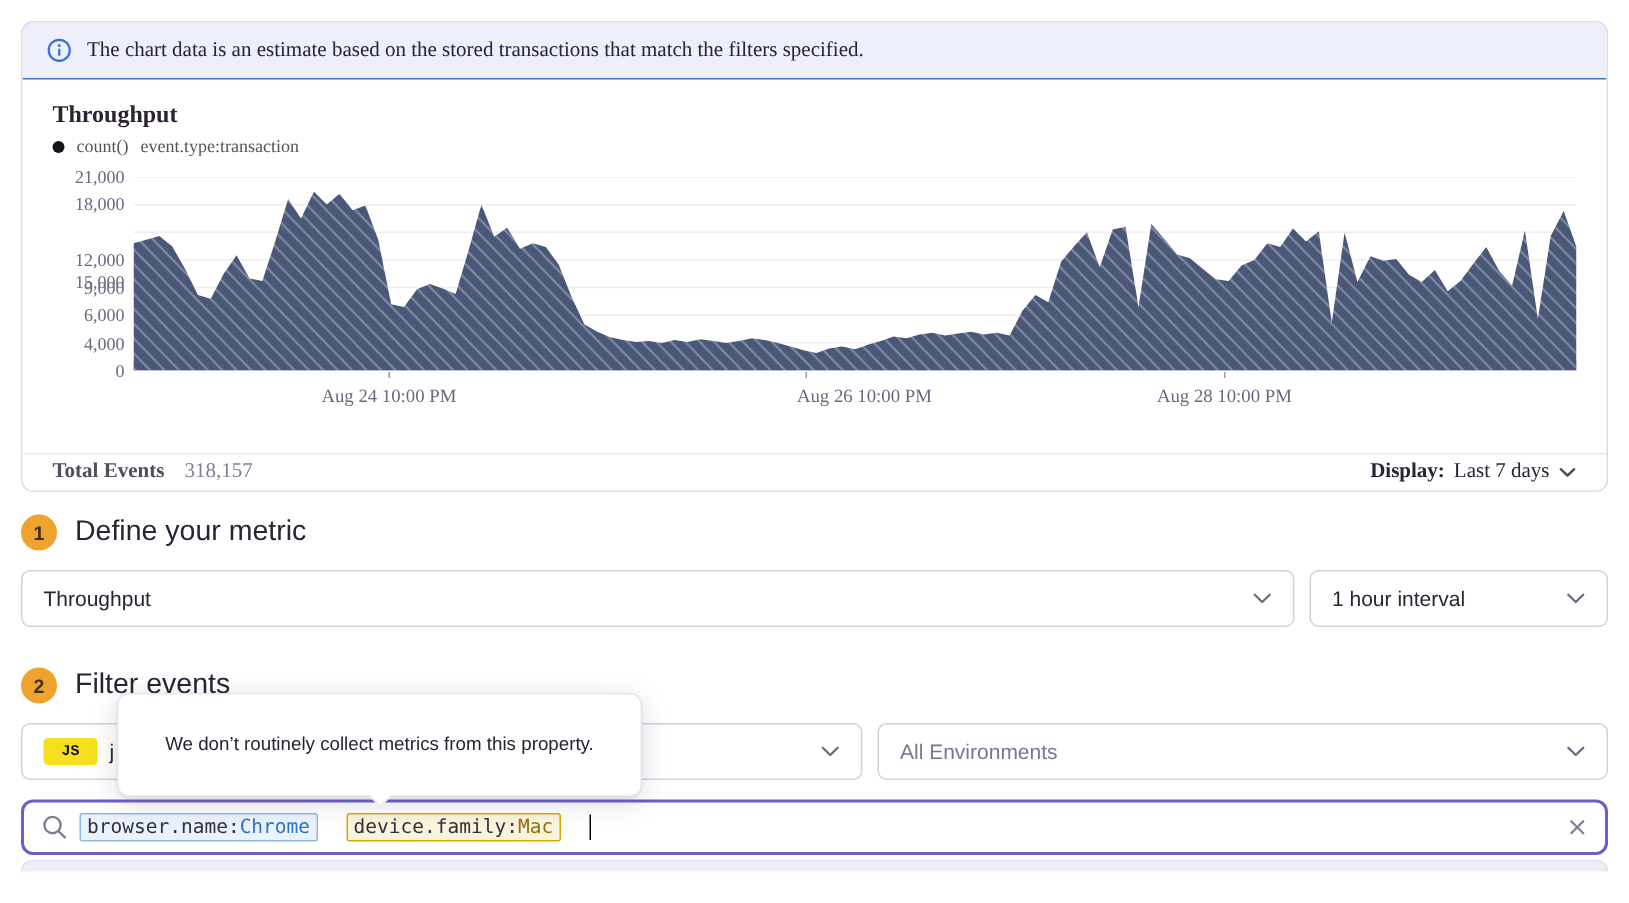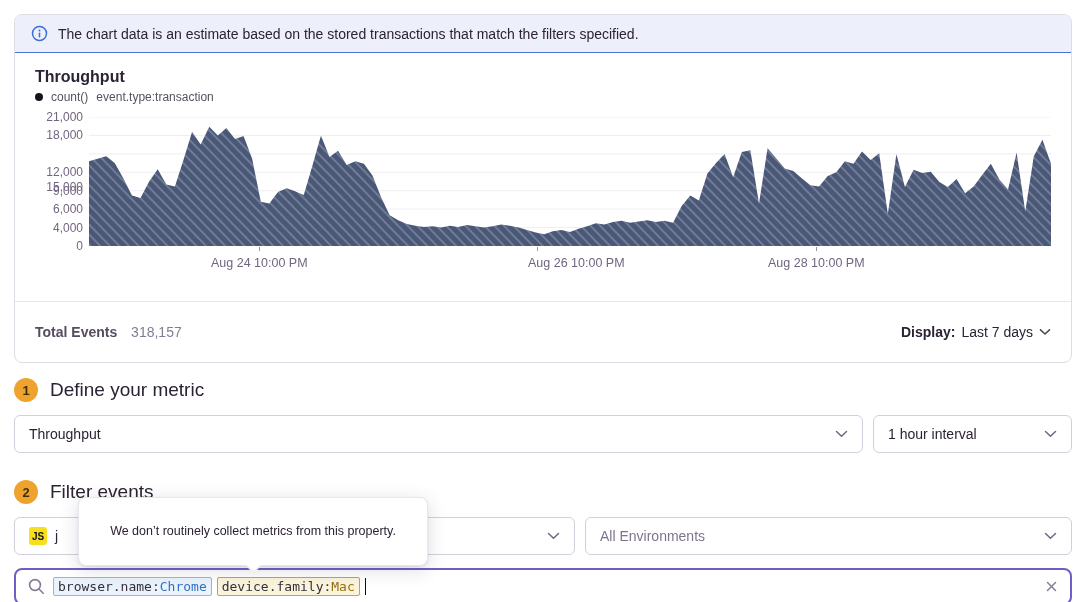--- a/index.html
+++ b/index.html
@@ -6,41 +6,41 @@
   html,body { background:#fff; }
   body {
     width:1086px; height:602px; position:relative; overflow:hidden;
     font-family:"Liberation Sans", sans-serif; color:#2b2233;
   }
   .wrap { padding:14px 14px 0; }
 
   
   .panel {
     border:1px solid #e0dce6; border-radius:8px; overflow:hidden;
-    background:#fff; margin-bottom:15px;
+    background:#fff; margin-bottom:15px;font-family:Liberation Serif, serif;
   }
   .banner {
     background:#edeffb; border-bottom:1px solid #4a72d8;
     display:flex; align-items:center; gap:10px; padding:9px 16px; height:38px;
     font-size:14px; color:#2b2233;
   }
   .chart-body { padding:15px 20px 0; }
   .chart-title { font-size:16px; font-weight:bold; color:#2b2233; }
   .legend { display:flex; align-items:center; gap:8px; margin-top:4px; font-size:12px; color:#57515e; }
   .legend-dot { width:8px; height:8px; border-radius:50%; background:#18121c; display:inline-block; }
   .chart-row { display:flex; margin-top:13px; }
   .ylabels { width:54px; position:relative; height:129px; flex:none; }
   .ylabel { position:absolute; right:6px; font-size:12px; color:#71657f; white-space:nowrap; }
   .plot { flex:1; position:relative; height:129px; border-bottom:6px solid #c4b5fd; }
   .plot svg { display:block; width:100%; height:129px; }
   .xtick { position:absolute; top:130px; width:1px; height:4px; background:#a094ad; }
   .xlabel { position:absolute; top:139px; transform:translateX(-50%); font-size:12.5px; color:#71657f; white-space:nowrap; }
   .xaxis-space { height:42px; }
   .chart-footer {
-    border-top:1px solid #e9e5ed; padding:22px 20px; display:flex;
+    border-top:1px solid #e9e5ed; padding:4px 20px; display:flex;
     align-items:center; justify-content:space-between; font-size:14px;gap:20px;
   }
   .tf-label { font-weight:bold; color:#554c60; }
   .tf-value { color:#847c90; margin-left:10px; }
   .display-ctl { display:flex; align-items:center; gap:6px; color:#2b2233; cursor:pointer; }
   .display-ctl b { font-weight:bold; }
 
   
   .section-head { display:flex; align-items:center; gap:12px; margin:14px 0 13px; }
   .step-circle {
@@ -56,32 +56,32 @@
     cursor:pointer;
   }
   .select .grow { flex:1; }
   .row-metric { margin-bottom:27px; }
   .sel-metric { flex:1; }
   .sel-interval { width:199px; flex:none; }
   .row-filter { margin-bottom:13px; position:relative; }
   .sel-project { width:561px; flex:none; gap:8px; }
   .sel-env { flex:1; color:#80738e; }
   .js-badge {
-    width:18px; height:18px; border-radius:3px; background:#f7df1e; color:#141115;
-    font-size:10px; font-weight:bold; display:flex; align-items:center; justify-content:center; flex:none;
+    width:36px; height:18px; border-radius:3px; background:#f7df1e; color:#141115;
+    font-size:10px; font-weight:bold; display:flex; align-items:center; justify-content:center; flex:none;font-family:Liberation Mono, monospace;
   }
   .chev { flex:none; margin-left:8px; }
 
   
   .search-wrap { position:relative; }
   .search-bar {
     height:37px; border:2px solid #6d5fc7; border-radius:8px; background:#fff;
     display:flex; align-items:center; padding:0 12px; gap:8px;
   }
-  .tokens { flex:1; display:flex; align-items:center; gap:5px; font-family:"DejaVu Sans Mono", monospace; font-size:13px; }
+  .tokens { flex:1; display:flex; align-items:center; gap:19px; font-family:"DejaVu Sans Mono", monospace; font-size:13px; }
   .token { padding:1px 4px; border-radius:2px; white-space:nowrap; }
   .token-blue { background:#eaf3fc; border:1px solid #8cb9e6; }
   .token-blue .tok-val { color:#2f73c2; }
   .token-amber { background:#fbf4dc; border:1px solid #d8a800; }
   .token-amber .tok-val { color:#94700f; }
   .tok-key { color:#342f3c; }
   .caret { display:inline-block; width:1.5px; height:17px; background:#0b0b0d; vertical-align:middle; margin-left:0px; }
   .clear-x { cursor:pointer; display:flex; align-items:center; }
 
   

